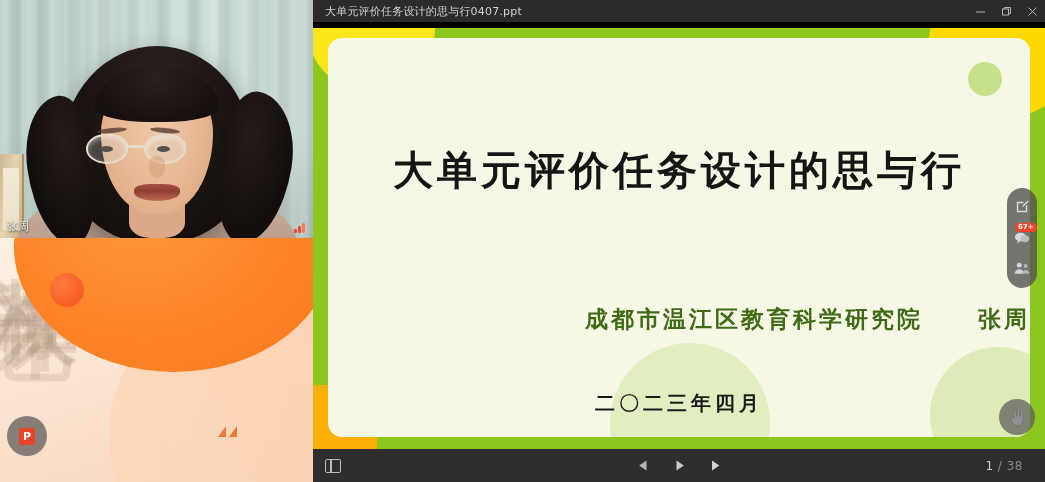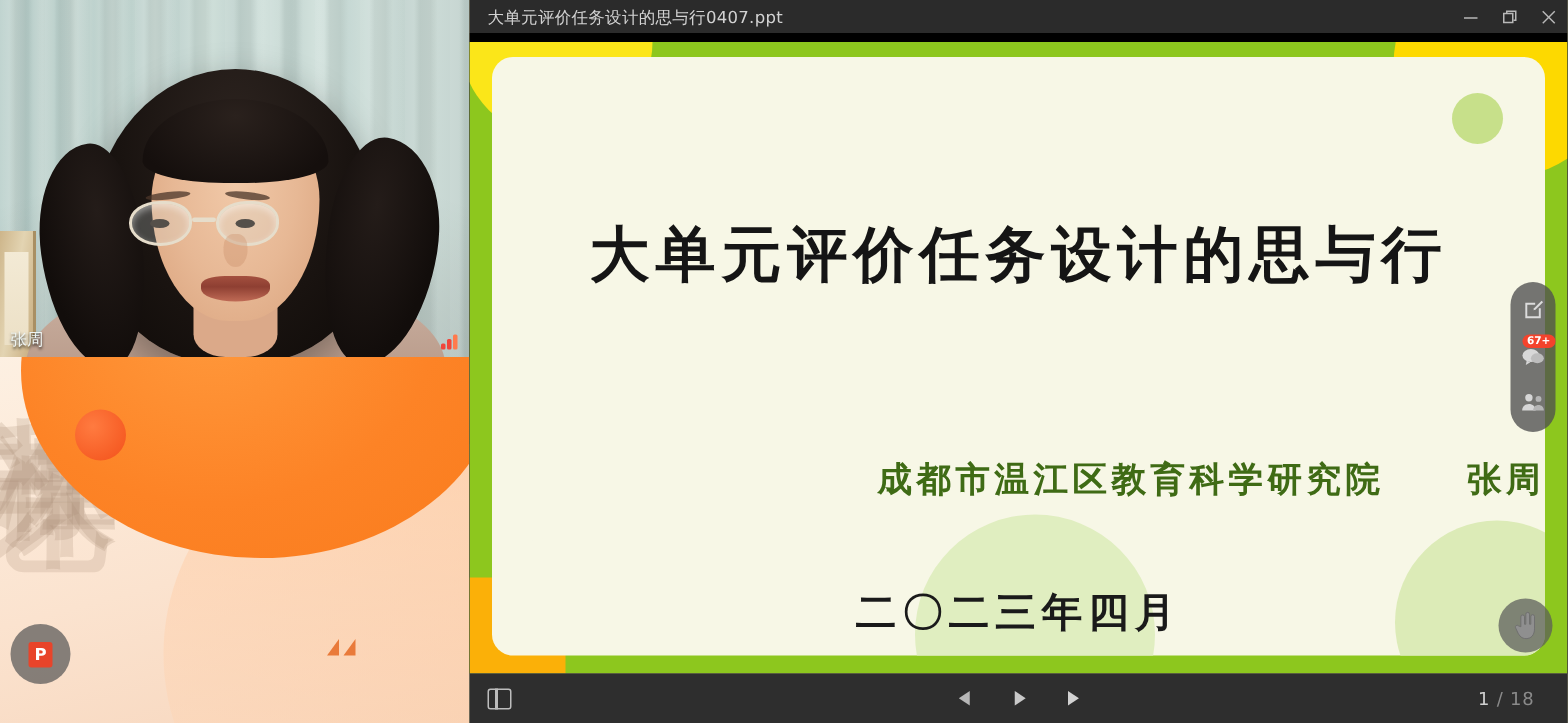--- a/index.html
+++ b/index.html
@@ -262,21 +262,21 @@
     font-size:40px; font-weight:700; color:#151515;
     letter-spacing:4px; line-height:1.2;
   }
   #slide-subtitle{
     position:absolute; left:0; right:0; top:266px; text-align:right;
     font-size:23px; font-weight:700; color:#3f6b15;
     letter-spacing:3px; white-space:pre;
   }
   #slide-date{
     position:absolute; left:0; right:0; top:352px; text-align:center;
-    font-size:27px; font-weight:700; color:#1a1a1a; letter-spacing:4px;
+    font-size:20px; font-weight:700; color:#1a1a1a; letter-spacing:4px;
   }
 
   
   #tool-rail{
     position:absolute; right:8px; top:166px; width:30px; height:100px;
     background:rgba(80,80,80,.78); border-radius:15px;
     display:flex; flex-direction:column; align-items:center;
     padding-top:9px; gap:13px;
   }
   .rail-btn{ position:relative; width:20px; height:18px;
@@ -468,17 +468,17 @@
         <div class="pb-btn">
           <svg width="13" height="13" viewBox="0 0 13 13">
             <polygon points="3.0,1.6 3.0,11.4 10.3,6.5" fill="#d2d2d2"></polygon>
           </svg>
         </div>
       </div>
 
       <div id="page-indicator">
         <span class="cur">1</span>
         <span class="sep">/</span>
-        <span class="total">18</span>
+        <span class="total">38</span>
       </div>
     </div>
   </div>
 </div>
 
 </body></html>

